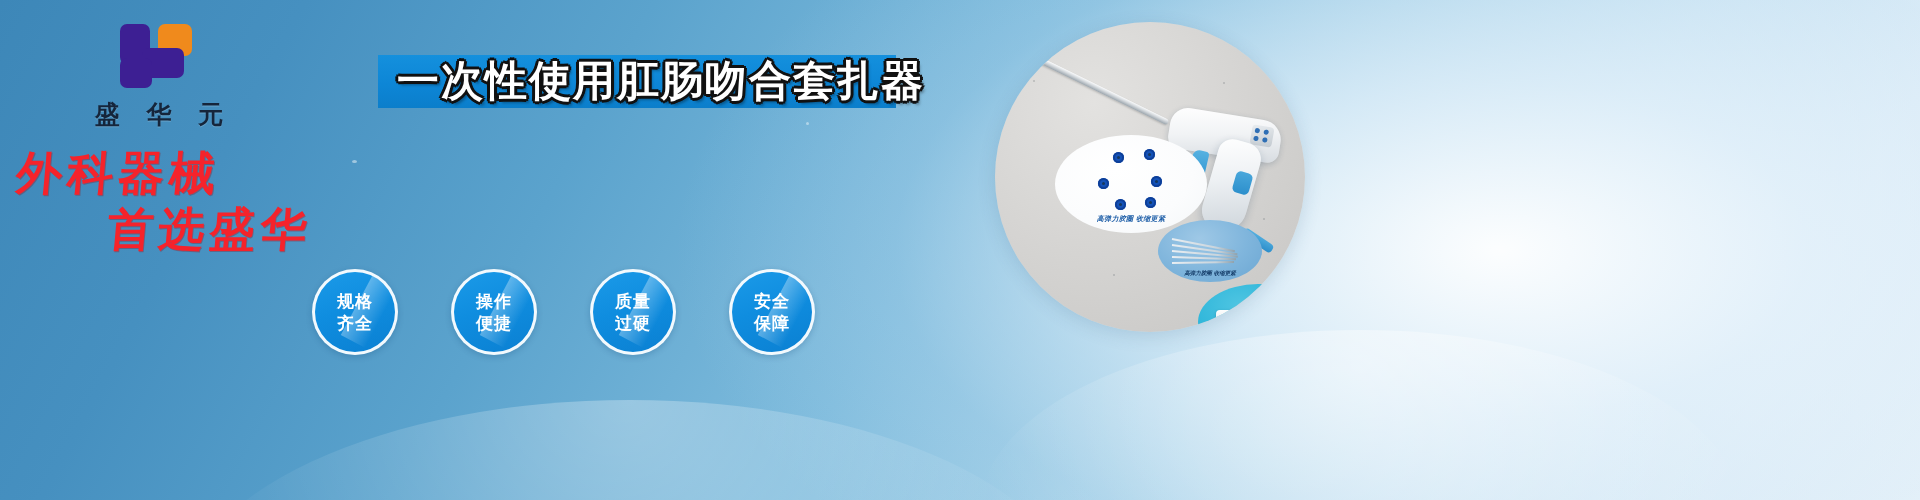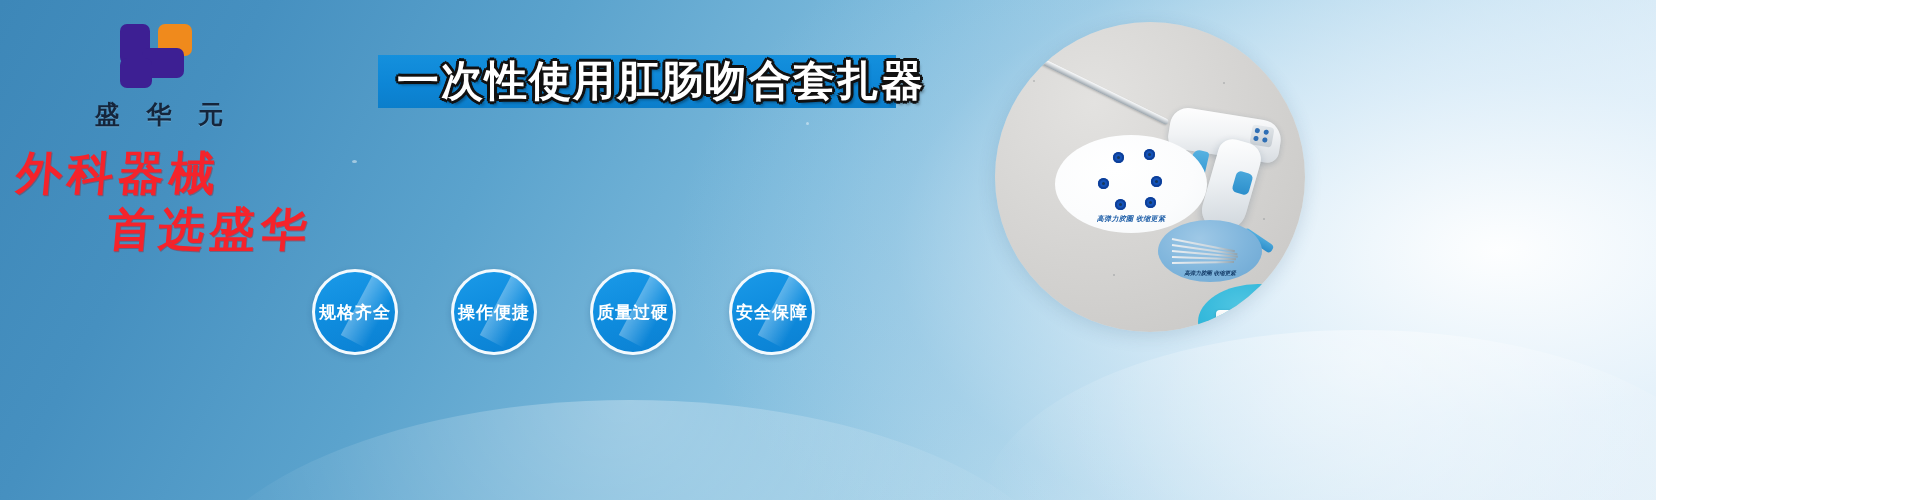--- a/index.html
+++ b/index.html
@@ -7,21 +7,21 @@
   html, body {
     width: 1920px;
     height: 500px;
     overflow: hidden;
     font-family: "Liberation Sans", "DejaVu Sans", sans-serif;
   }
 
   
   #banner {
     position: relative;
-    width: 1656px;
+    width: 1920px;
     height: 500px;
     background:
       radial-gradient(ellipse 1100px 600px at 1500px 250px,
         rgba(255,255,255,0.95) 0%,
         rgba(226,240,250,0.75) 28%,
         rgba(180,214,238,0.25) 55%,
         rgba(255,255,255,0.0) 75%),
       linear-gradient(118deg,
         #3d87b8 0%,
         #4690c0 14%,
@@ -166,21 +166,21 @@
     gap: 53px;
   }
   .feature {
     position: relative;
     width: 86px; height: 86px;
     border-radius: 50%;
     background: linear-gradient(160deg, #1b9ae8 0%, #0f8ddf 45%, #0b80d2 100%);
     border: 3px solid rgba(255,255,255,0.95);
     box-shadow: 0 2px 6px rgba(10,60,110,0.22);
     display: flex;
-    flex-direction: row;
+    flex-direction: column;
     align-items: center;
     justify-content: center;
     color: #ffffff;
     font-family: "DejaVu Sans", "Liberation Sans", sans-serif;
     font-size: 17px;
     font-weight: 700;
     line-height: 22px;
     letter-spacing: 1px;
     overflow: hidden;
   }

